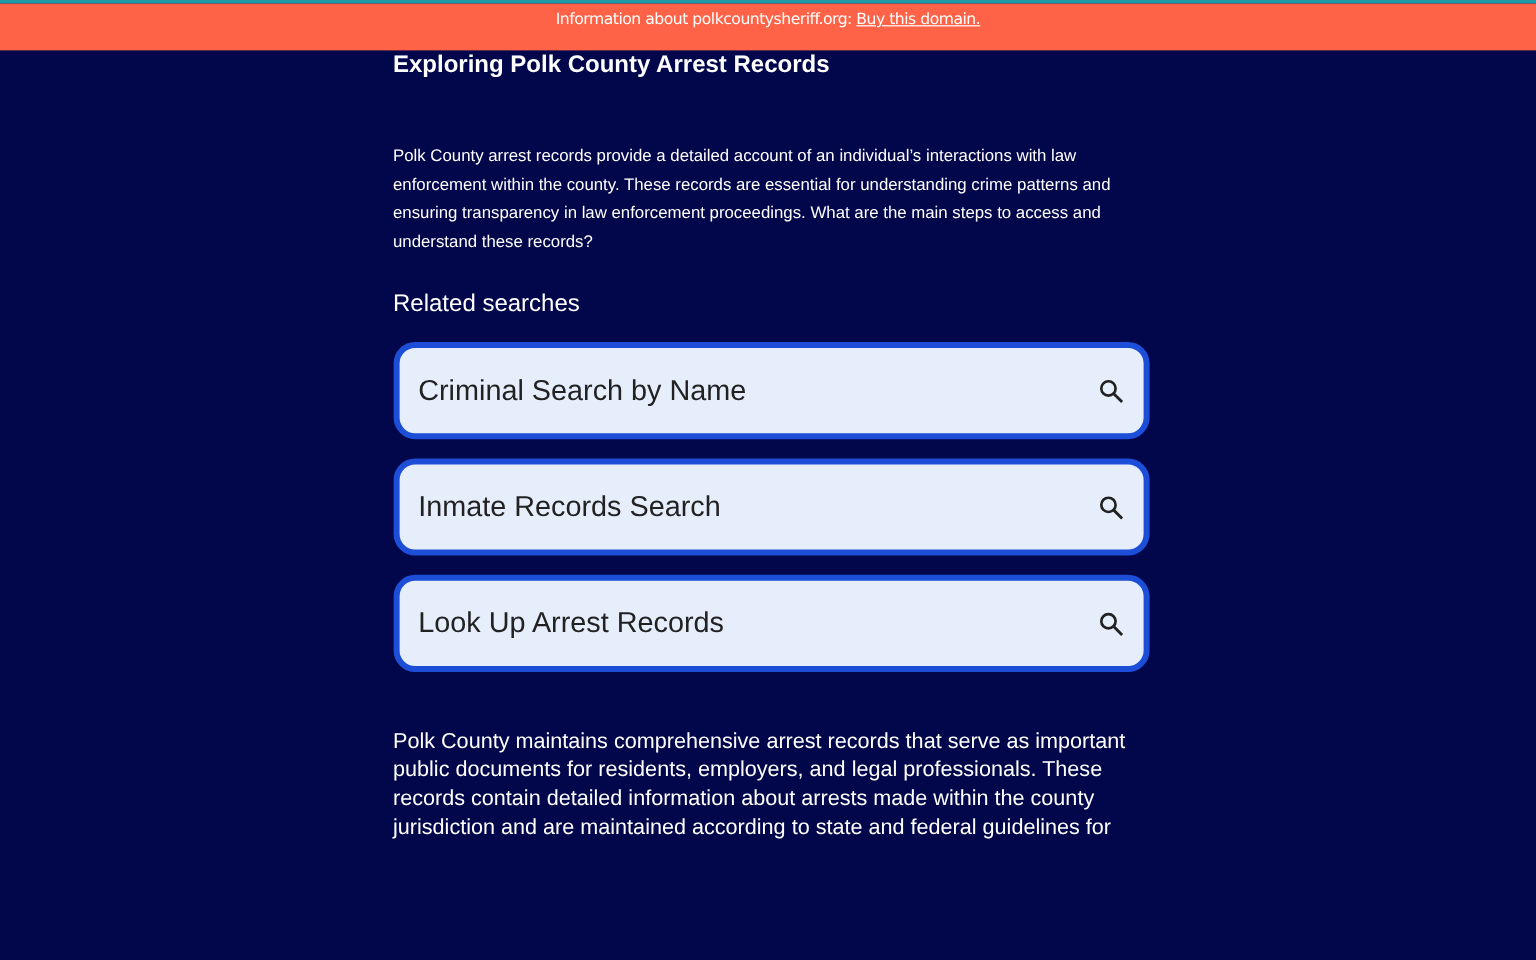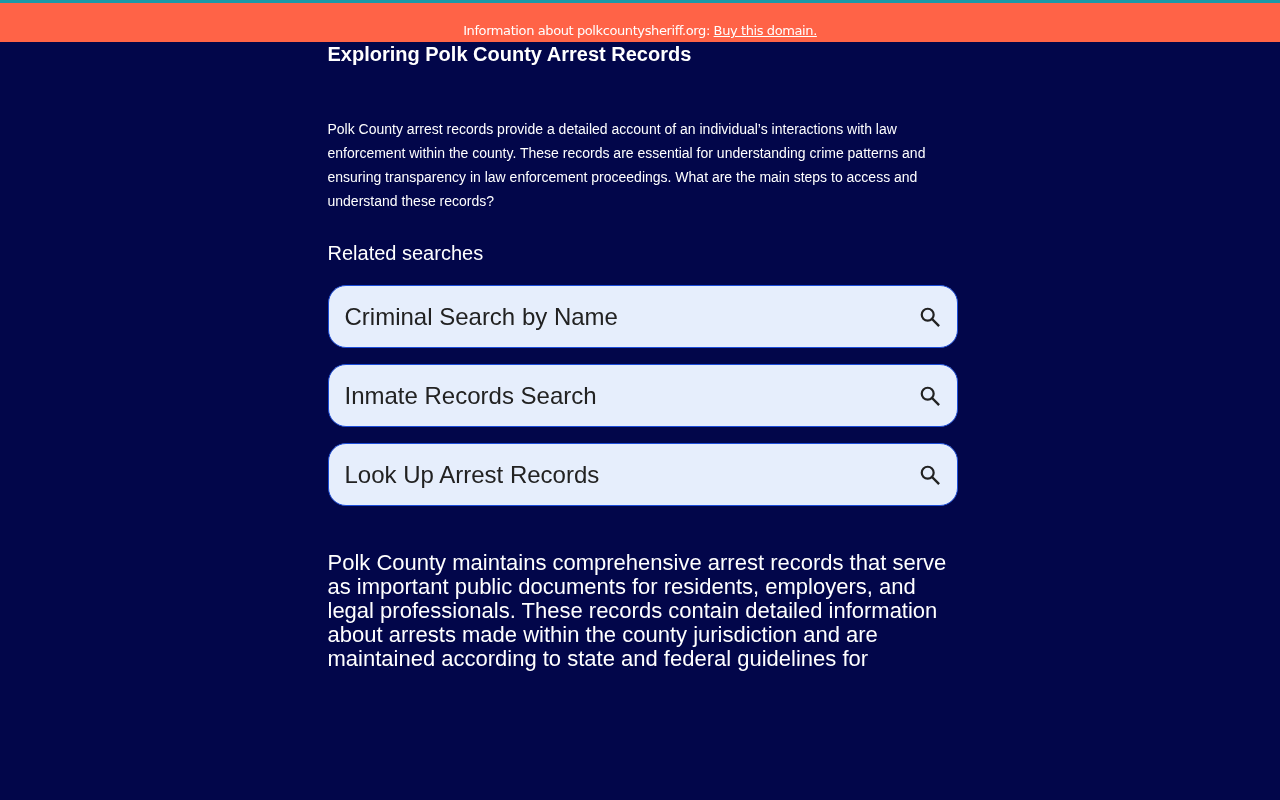--- a/index.html
+++ b/index.html
@@ -22,21 +22,21 @@
       font-family: "DejaVu Sans", sans-serif;
       font-size: 13px;
       letter-spacing: -0.4px;
       display: flex;
       align-items: flex-end;
       justify-content: center;
       padding-bottom: 0;
       box-sizing: border-box;
     }
     .banner-inner {
-      padding-bottom: 4px;
+      padding-bottom: 18px;
     }
     .banner a {
       color: #fff;
       text-decoration: underline;
       cursor: pointer;
     }
     .content {
       width: 630px;
       margin: 0 auto;
       padding-left: 5px;
@@ -58,23 +58,23 @@
       font-size: 20px;
       margin: 0;
       margin-top: 25px;
       line-height: 30px;
       font-weight: normal;
     }
     .search-list {
       margin-top: 17px;
     }
     .search-box {
-      height: 63px;
+      height: 81px;
       background: #e6eefc;
-      border: 1px solid #1d4ed8;
+      border: 5px solid #1d4ed8;
       border-radius: 18px;
       box-sizing: border-box;
       display: flex;
       align-items: center;
       justify-content: space-between;
       padding: 0 15px 0 16px;
       margin-bottom: 16px;
       cursor: pointer;
     }
     .search-box .label {
@@ -82,21 +82,21 @@
       font-size: 24px;
     }
     .search-box .icon {
       width: 24px;
       height: 24px;
       display: flex;
       align-items: center;
       justify-content: center;
     }
     .outro {
-      font-size: 22px;
+      font-size: 18px;
       line-height: 24px;
       margin: 0;
       margin-top: 45px;
     }
   </style>
 </head>
 <body>
 
 <div class="topline"></div>
 <div class="banner">

